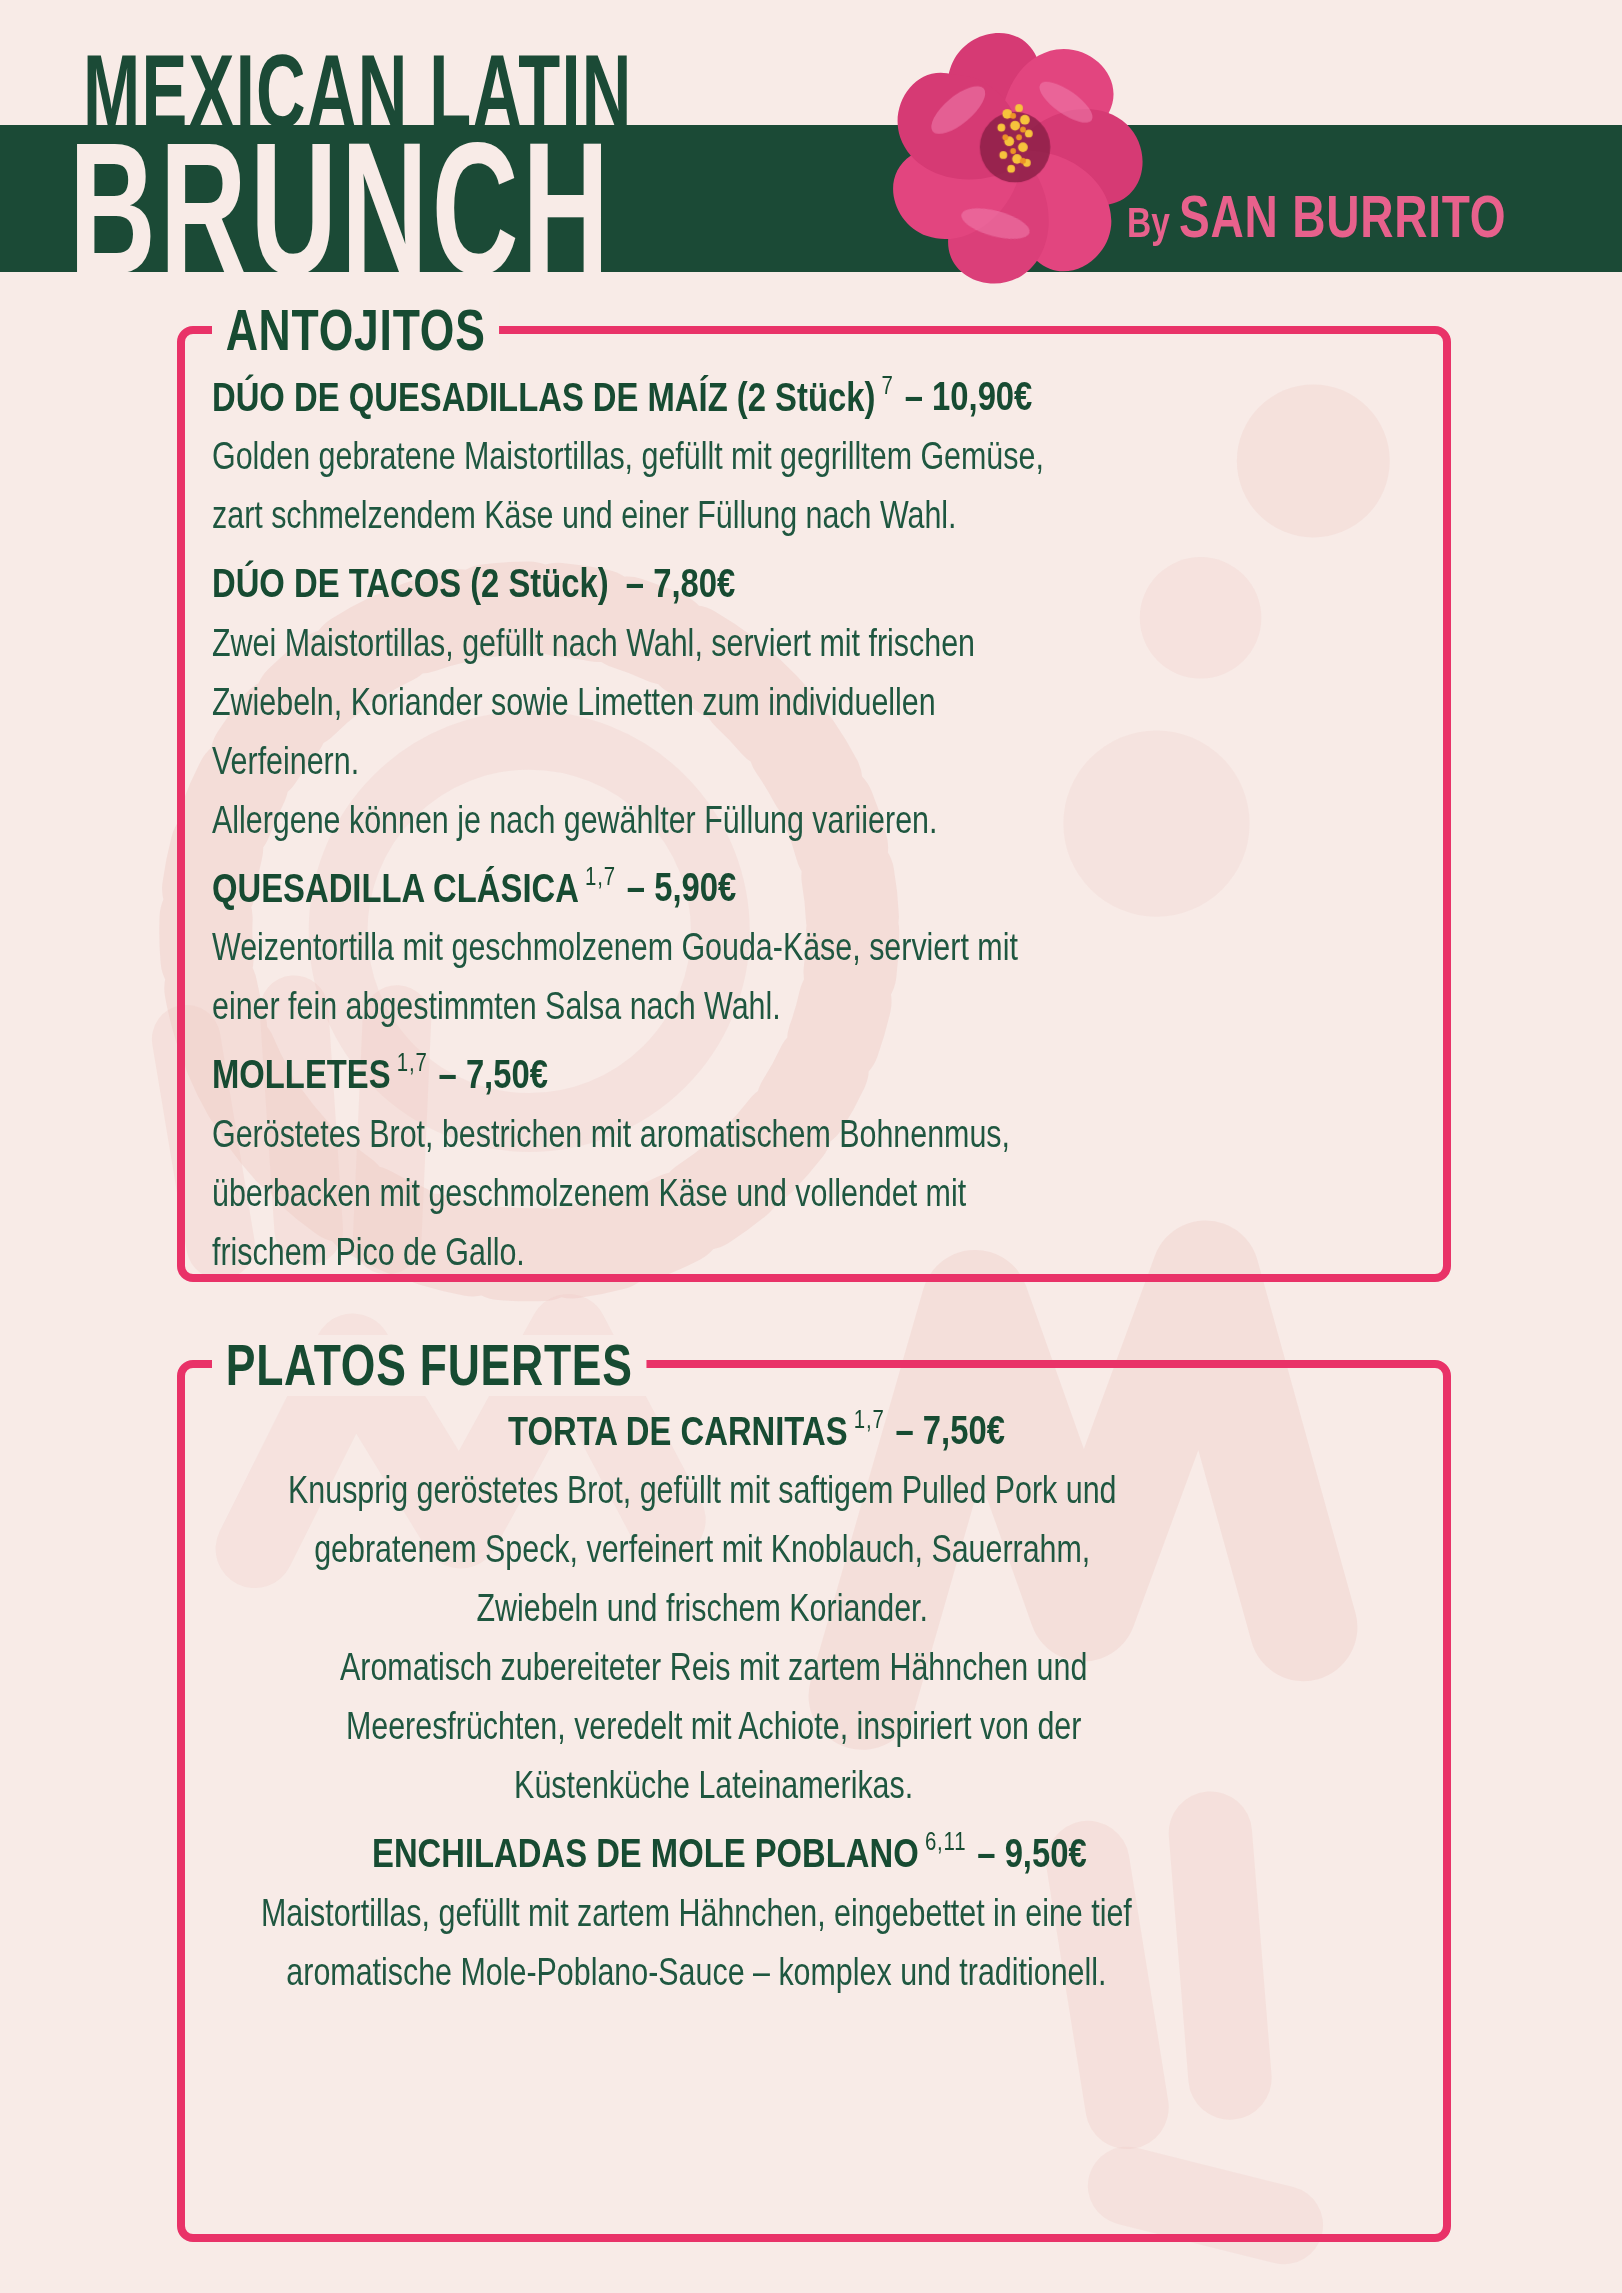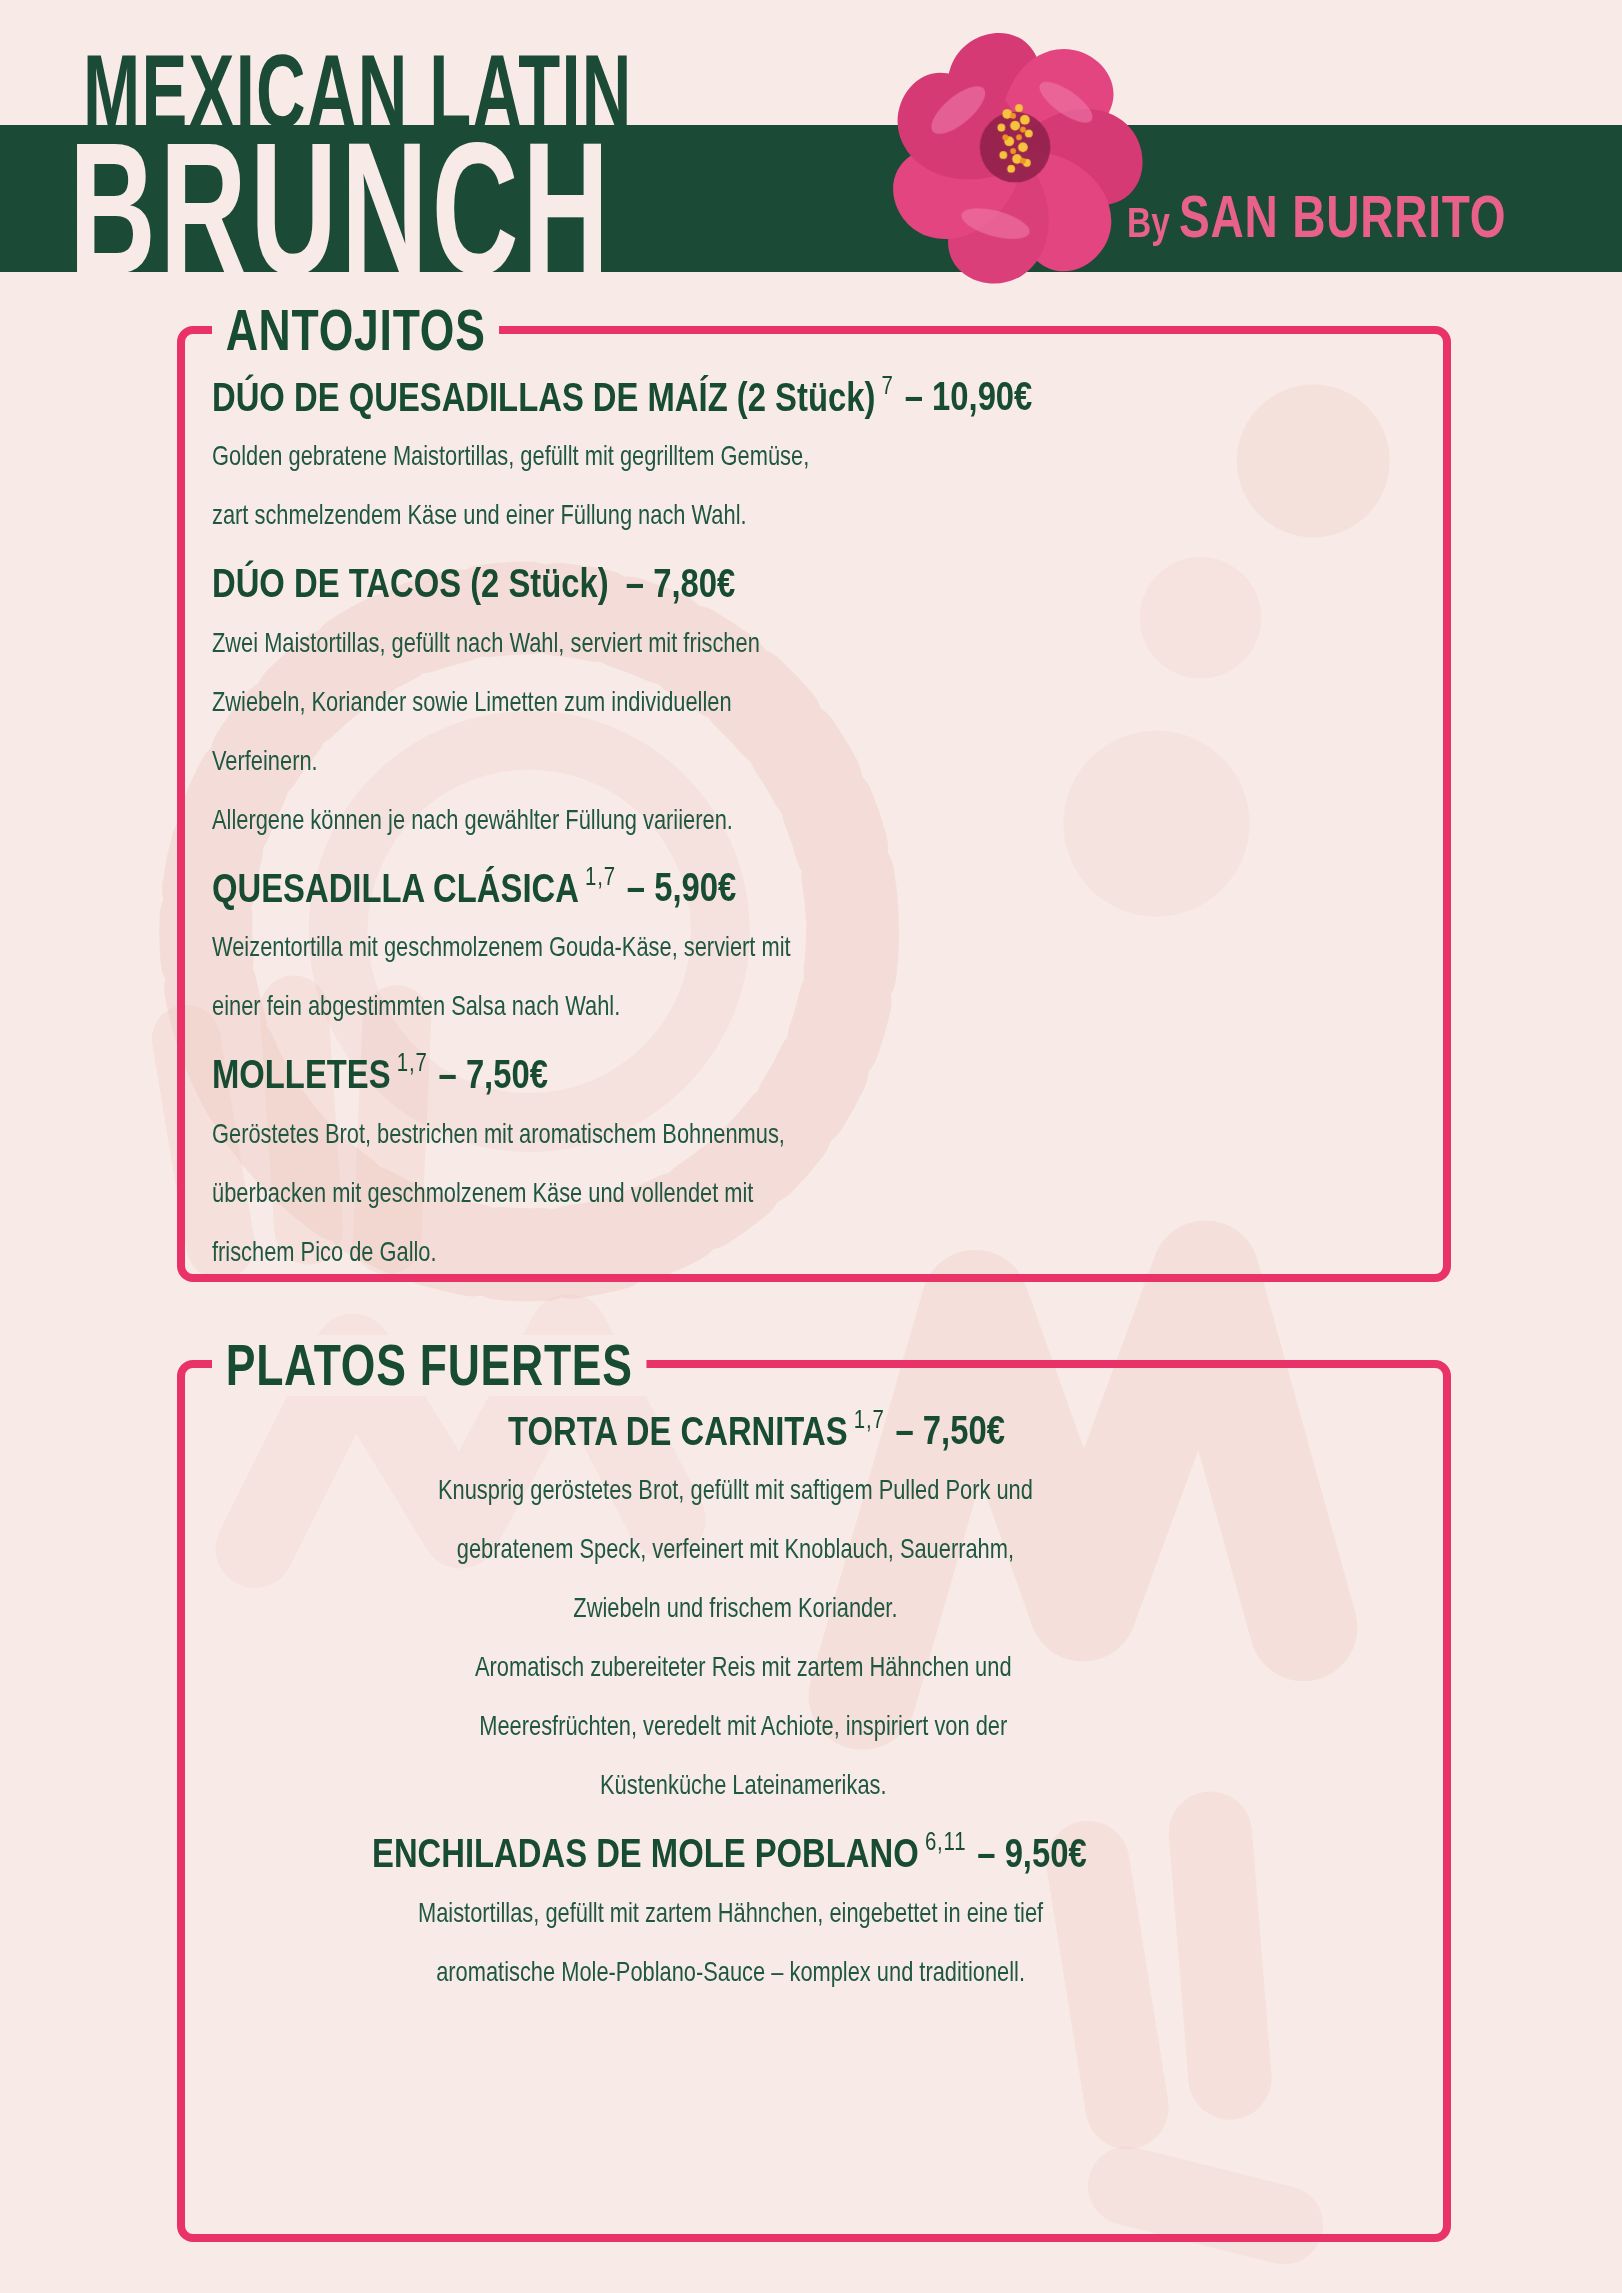--- a/index.html
+++ b/index.html
@@ -69,21 +69,21 @@
     line-height:59px;font-size:41px;font-weight:bold;
     color:var(--heading-green);white-space:nowrap;
   }
   .hscale{display:inline-block;transform:scaleX(.8);transform-origin:0 50%;}
   .isup{
     font-size:25.5px;font-weight:400;vertical-align:super;
     position:relative;top:-2px;margin-left:7.8px;letter-spacing:1px;
   }
   .iprice{margin-left:13.7px;}
   .item-desc,.item-note{
-    line-height:59px;font-size:28px;color:var(--body-green);white-space:nowrap;
+    line-height:59px;font-size:39px;color:var(--body-green);white-space:nowrap;
   }
   .dscale{
     display:inline-block;transform:scaleX(.78);transform-origin:0 0;
     white-space:pre-line;
   }
 </style>
 </head>
 <body>
 
 <div class="stage">

